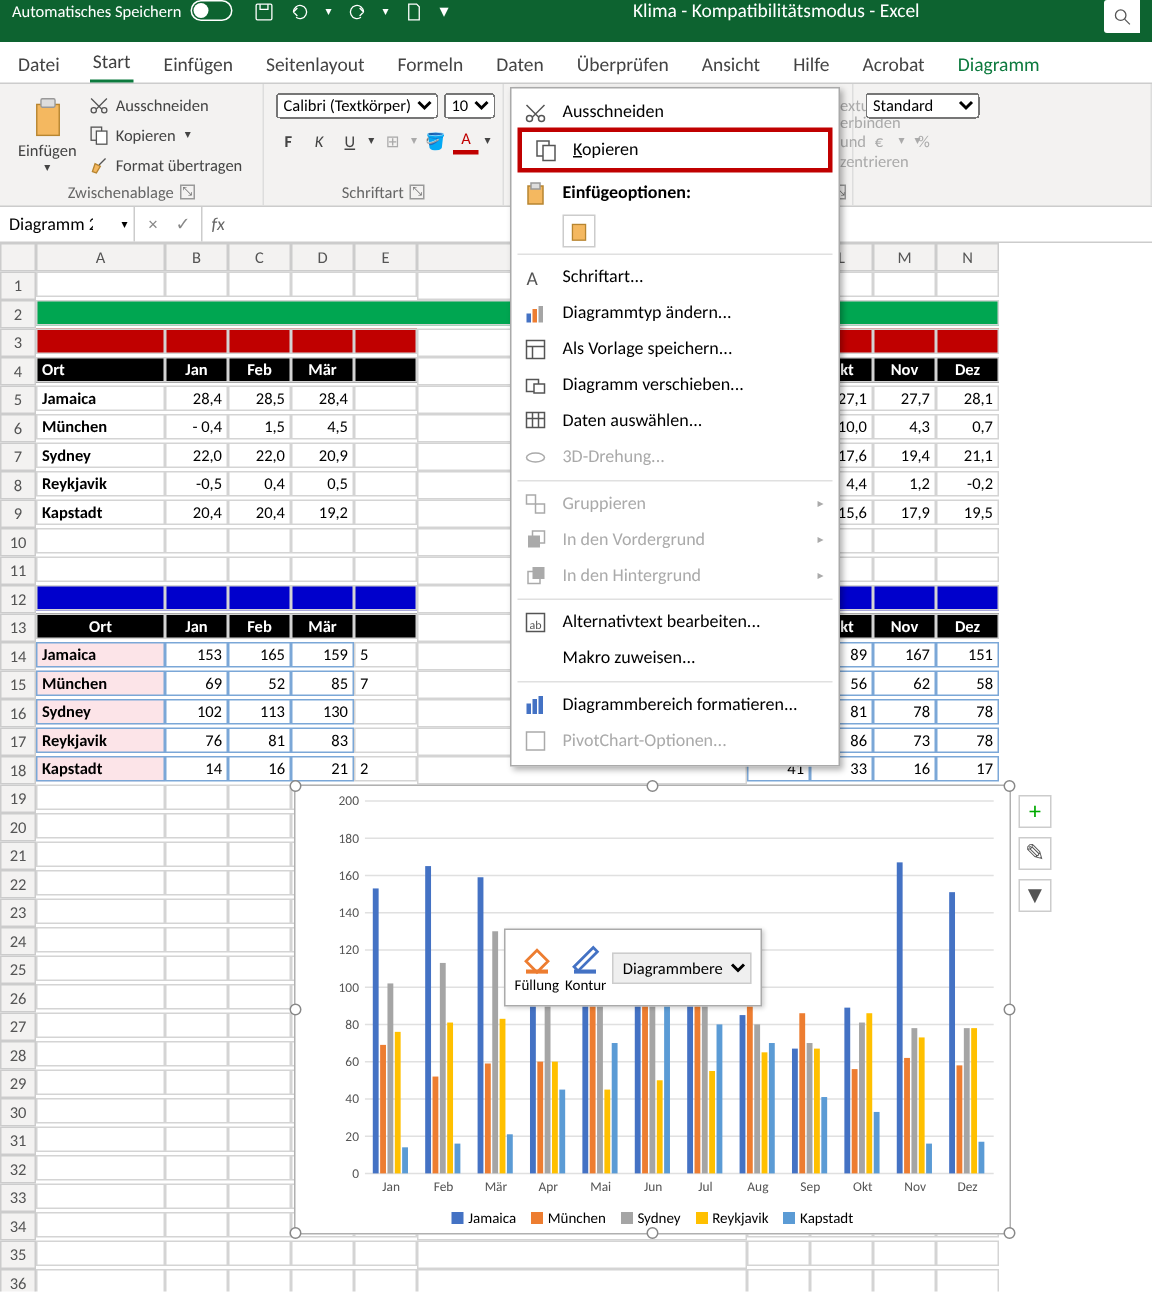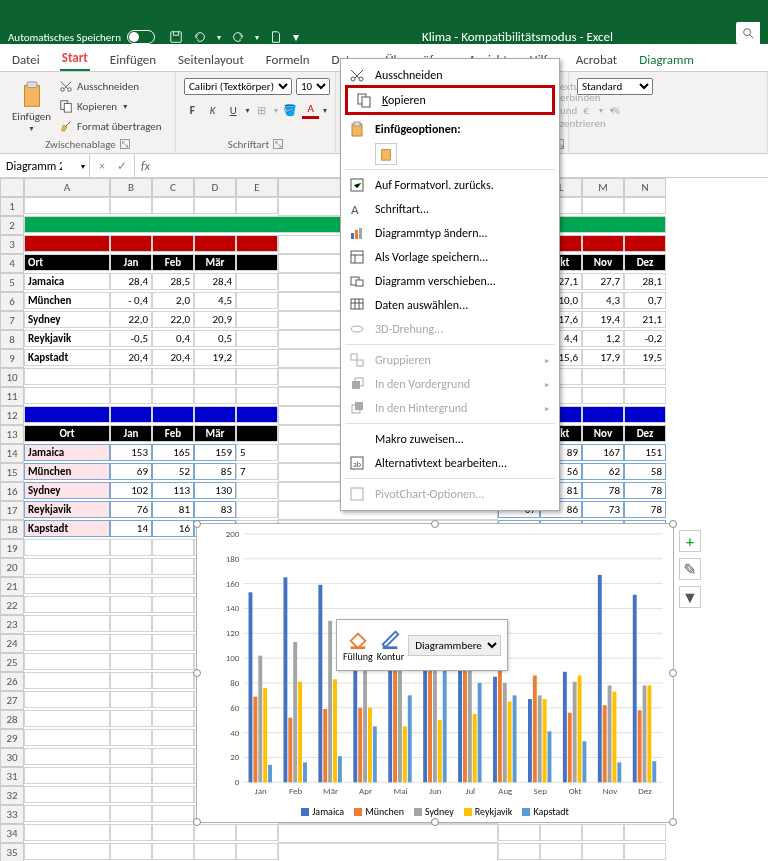--- a/index.html
+++ b/index.html
@@ -1,32 +1,32 @@
 <!DOCTYPE html>
 <html><head>
 <meta charset="utf-8">
 <style>
   * { box-sizing: border-box; font-family: "Segoe UI", Calibri, sans-serif; }
   body { margin: 0; width: 768px; height: 861px; background: #fff; overflow: hidden; font-size: 12px; position: relative; }
 
   
-  .title-bar { height: 44px; background: #0d6330; color: #fff; display: flex; align-items: flex-end; padding: 0 8px; }
+  .title-bar { height: 28px; background: #0d6330; color: #fff; display: flex; align-items: flex-start; padding: 0 8px; }
   .title-bar .autosave { display: flex; align-items: center; gap: 6px; font-size: 11px; }
   .toggle { width: 28px; height: 14px; border: 1px solid #fff; border-radius: 7px; position: relative; }
   .toggle::after { content: ""; position: absolute; left: 1px; top: 1px; width: 10px; height: 10px; background: #fff; border-radius: 50%; }
   .qat { display: flex; gap: 10px; margin-left: 14px; align-items: center; }
   .qat svg, .qat .ic { width: 14px; height: 14px; stroke: #fff; fill: none; }
   .title-text { flex: 1; text-align: center; font-size: 13px; }
   .search-box { width: 24px; height: 22px; background: #fff; border-radius: 2px 0 0 2px; display: flex; align-items: center; justify-content: center; }
   .search-box svg { width: 14px; height: 14px; stroke: #555; fill: none; }
 
   
   .tabs { height: 28px; background: #fff; display: flex; align-items: end; border-bottom: 1px solid #ccc; padding-left: 10px; gap: 18px; font-size: 13px; color: #444; }
   .tabs .tab { padding: 4px 2px; cursor: pointer; }
-  .tabs .tab.active { border-bottom: 2px solid #0d7a3e; color: #ef4444; font-weight: 700; margin-top: 36px; }
+  .tabs .tab.active { border-bottom: 2px solid #0d7a3e; color: #404040; font-weight: 400; margin-top: 36px; }
   .tabs .tab.contextual { color: #0d7a3e; }
 
   
   .ribbon { height: 82px; background: #f3f2f1; border-bottom: 1px solid #ccc; display: flex; font-size: 11px; color: #444; }
   .ribbon-group { border-right: 1px solid #ddd; padding: 4px 8px 2px; display: flex; flex-direction: column; }
   .group-body { flex: 1; display: flex; gap: 4px; }
   .group-label { text-align: center; font-size: 11px; color: #666; height: 14px; display: flex; justify-content: center; align-items:center; gap:4px;}
   .big-btn { display: flex; flex-direction: column; align-items: center; justify-content: center; padding: 2px 4px; cursor: pointer; }
   .big-btn svg { width: 30px; height: 30px; }
   .small-row { display: flex; align-items: center; height: 20px; gap: 4px; cursor: pointer; }
@@ -313,21 +313,21 @@
       <div style="border:1px solid #d4d4d4"></div>
       <div class="cell num  ">26,4</div>
       <div class="cell num  ">27,1</div>
       <div class="cell num  ">27,7</div>
       <div class="cell num  ">28,1</div>
     </div>
     <div class="sheet">
       <div class="rowhdr">6</div>
       <div class="cell  " style="font-weight:bold">München</div>
       <div class="cell num  ">-   0,4</div>
-      <div class="cell num  ">2,0</div>
+      <div class="cell num  ">1,5</div>
       <div class="cell num  ">4,5</div>
       <div class="cell "></div>
       <div style="border:1px solid #d4d4d4"></div>
       <div class="cell num  ">14,9</div>
       <div class="cell num  ">10,0</div>
       <div class="cell num  ">4,3</div>
       <div class="cell num  ">0,7</div>
     </div>
     <div class="sheet">
       <div class="rowhdr">7</div>
@@ -747,27 +747,20 @@
     <span style="font-weight:bold">Einfügeoptionen:</span>
   </div>
   <div class="paste-opt">
     <svg width="14" height="14" viewBox="0 0 16 16">
         <rect x="3" y="3" width="10" height="12" fill="#f4b860" stroke="#b78530"></rect>
       </svg>
   </div>
   <div class="sep"></div>
   <div class="item">
     <svg viewBox="0 0 16 16">
-        <rect x="2" y="2" width="12" height="12" fill="none" stroke="#555"></rect>
-        <path d="M5 8l3 3 4-5" stroke="#0a0"></path>
-      </svg>
-    <span>Auf Formatvorl. zurücks.</span>
-  </div>
-  <div class="item">
-    <svg viewBox="0 0 16 16">
         <text x="2" y="13" font-size="13" fill="#555">A</text>
       </svg>
     <span>Schriftart...</span>
   </div>
   <div class="item">
     <svg viewBox="0 0 16 16">
         <rect x="2" y="8" width="3" height="6" fill="#4472c4"></rect>
         <rect x="6" y="5" width="3" height="9" fill="#ed7d31"></rect>
         <rect x="10" y="3" width="3" height="11" fill="#a5a5a5"></rect>
       </svg>
@@ -820,31 +813,39 @@
   <div class="item disabled">
     <svg viewBox="0 0 16 16">
         <rect x="6" y="2" width="8" height="8" fill="#aaa"></rect>
         <rect x="3" y="5" width="8" height="8" fill="none" stroke="#aaa"></rect>
       </svg>
     <span>In den Hintergrund</span>
       <span style="margin-left:auto;font-size:8px">▸</span>
   </div>
   <div class="sep"></div>
   <div class="item">
+    <svg viewBox="0 0 16 16">
+        <rect x="2" y="2" width="12" height="12" fill="none" stroke="#555"></rect>
+        <text x="4" y="12" font-size="8" fill="#555">ab</text>
+      </svg>
+    <span>Alternativtext bearbeiten...</span>
+  </div>
+  <div class="item">
     <span style="width:16px"></span>
       <span>Makro zuweisen...</span>
   </div>
+  <div class="sep"></div>
   <div class="item">
     <svg viewBox="0 0 16 16">
-        <rect x="2" y="2" width="12" height="12" fill="none" stroke="#555"></rect>
-        <text x="4" y="12" font-size="8" fill="#555">ab</text>
-      </svg>
-    <span>Alternativtext bearbeiten...</span>
-  </div>
-  <div class="sep"></div>
+        <rect x="2" y="7" width="3" height="7" fill="#4472c4"></rect>
+        <rect x="6" y="4" width="3" height="10" fill="#4472c4"></rect>
+        <rect x="10" y="2" width="3" height="12" fill="#4472c4"></rect>
+      </svg>
+    <span>Diagrammbereich formatieren...</span>
+  </div>
   <div class="item disabled">
     <svg viewBox="0 0 16 16">
         <rect x="2" y="2" width="12" height="12" fill="none" stroke="#aaa"></rect>
       </svg>
     <span>PivotChart-Optionen...</span>
   </div>
 </div>
 
 <div class="chart-container">
   <div class="chart-handles">

